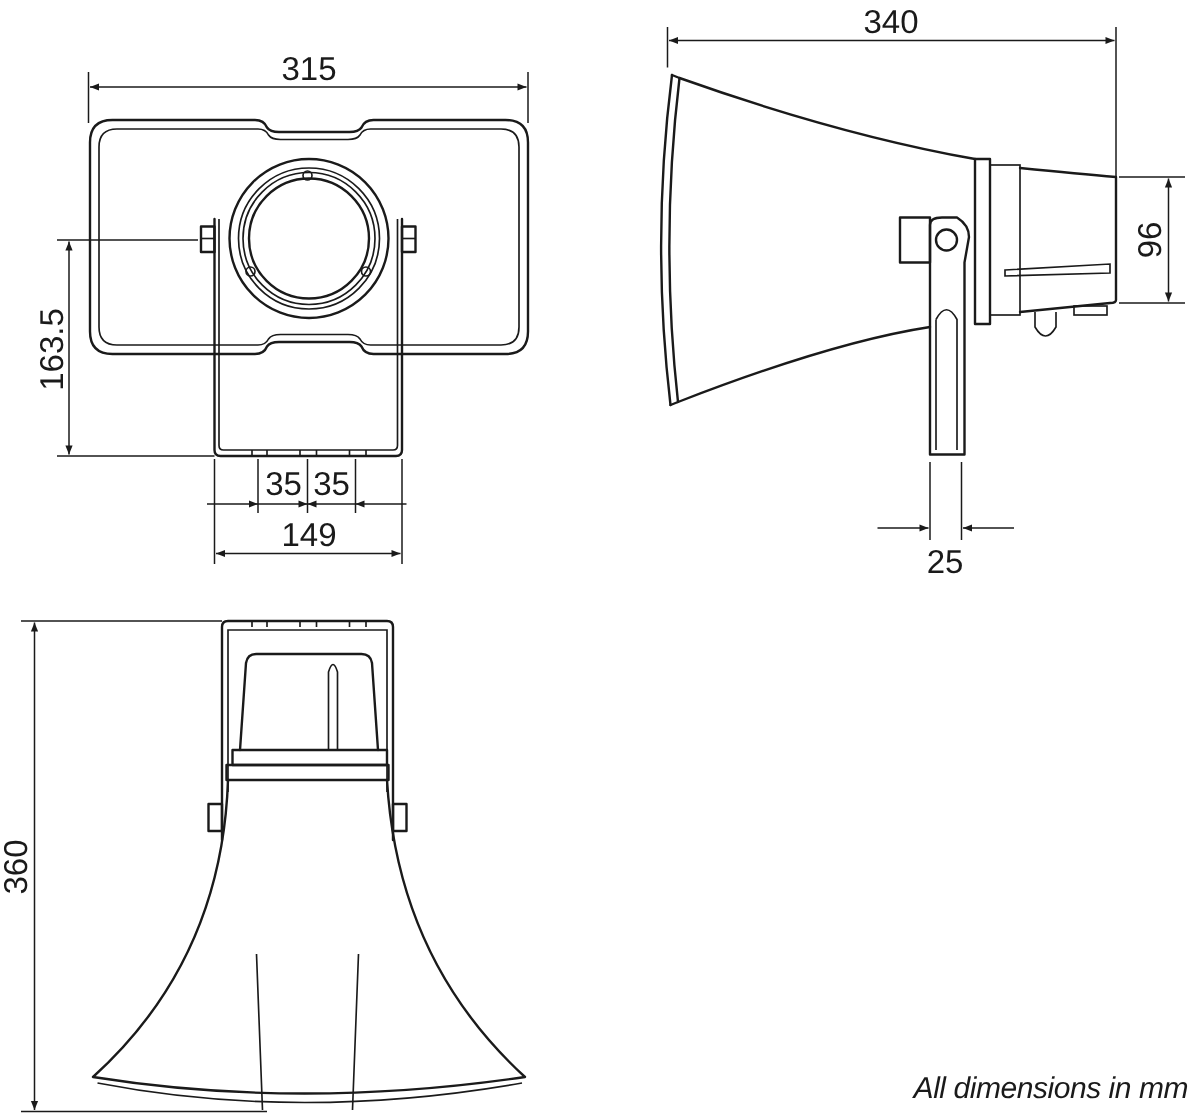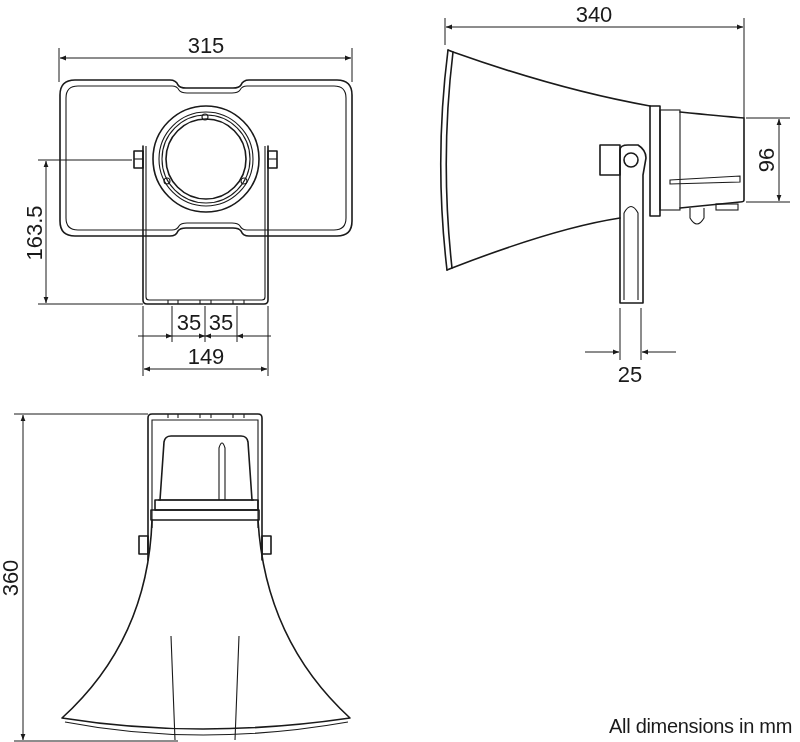--- a/index.html
+++ b/index.html
@@ -3,21 +3,21 @@
 <meta charset="utf-8">
 <style>
   html,body{margin:0;padding:0;background:#ffffff;}
   body{width:800px;height:742px;position:relative;overflow:hidden;font-family:"Liberation Sans",sans-serif;}
   svg{position:absolute;left:0;top:0;}
   .ln{fill:none;stroke:#1a1a1a;stroke-width:1.6;stroke-linejoin:round;stroke-linecap:round;}
   .thin{fill:none;stroke:#1a1a1a;stroke-width:1.1;}
   .dim{fill:none;stroke:#1a1a1a;stroke-width:1;}
   .arr{fill:#1a1a1a;}
   .dtext{font-family:"Liberation Sans",sans-serif;font-size:22px;fill:#1a1a1a;}
-  .note{position:absolute;right:8px;bottom:4px;font-size:20px;color:#1a1a1a;letter-spacing:-0.3px;}
+  .note{position:absolute;right:8px;bottom:4px;font-size:20px;color:#1a1a1a;letter-spacing:-0.3px;font-style:italic;}
 </style>
 </head>
 <body>
 
 <svg width="800" height="742" viewBox="0 0 800 742">
   <defs>
     <marker id="ah" viewBox="0 0 10 10" refX="10" refY="5" markerWidth="10" markerHeight="6" orient="auto-start-reverse" markerUnits="userSpaceOnUse">
       <path d="M0,1 L10,5 L0,9 z" class="arr"></path>
     </marker>
   </defs>

